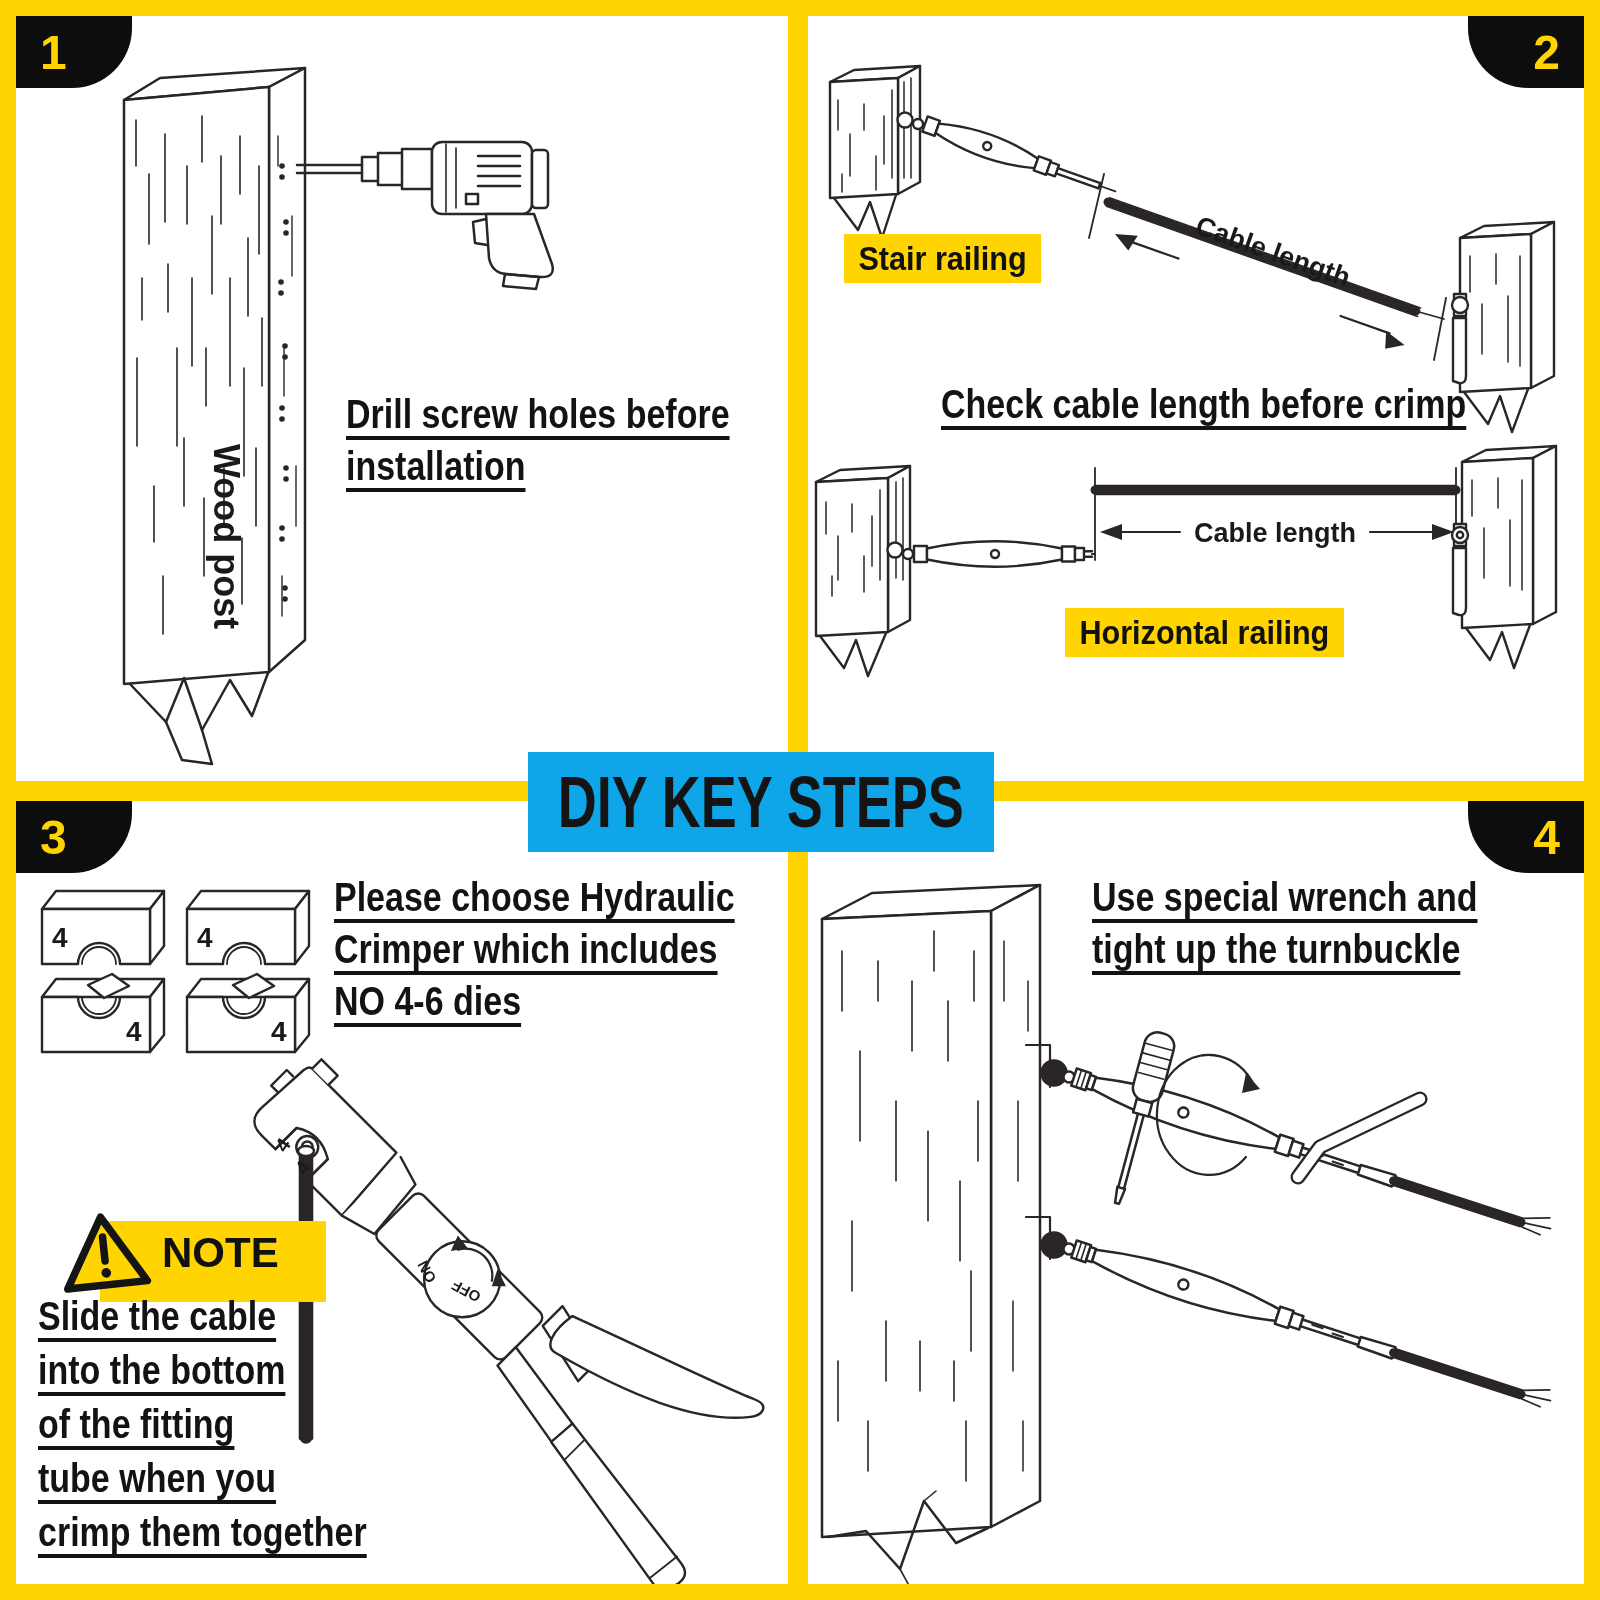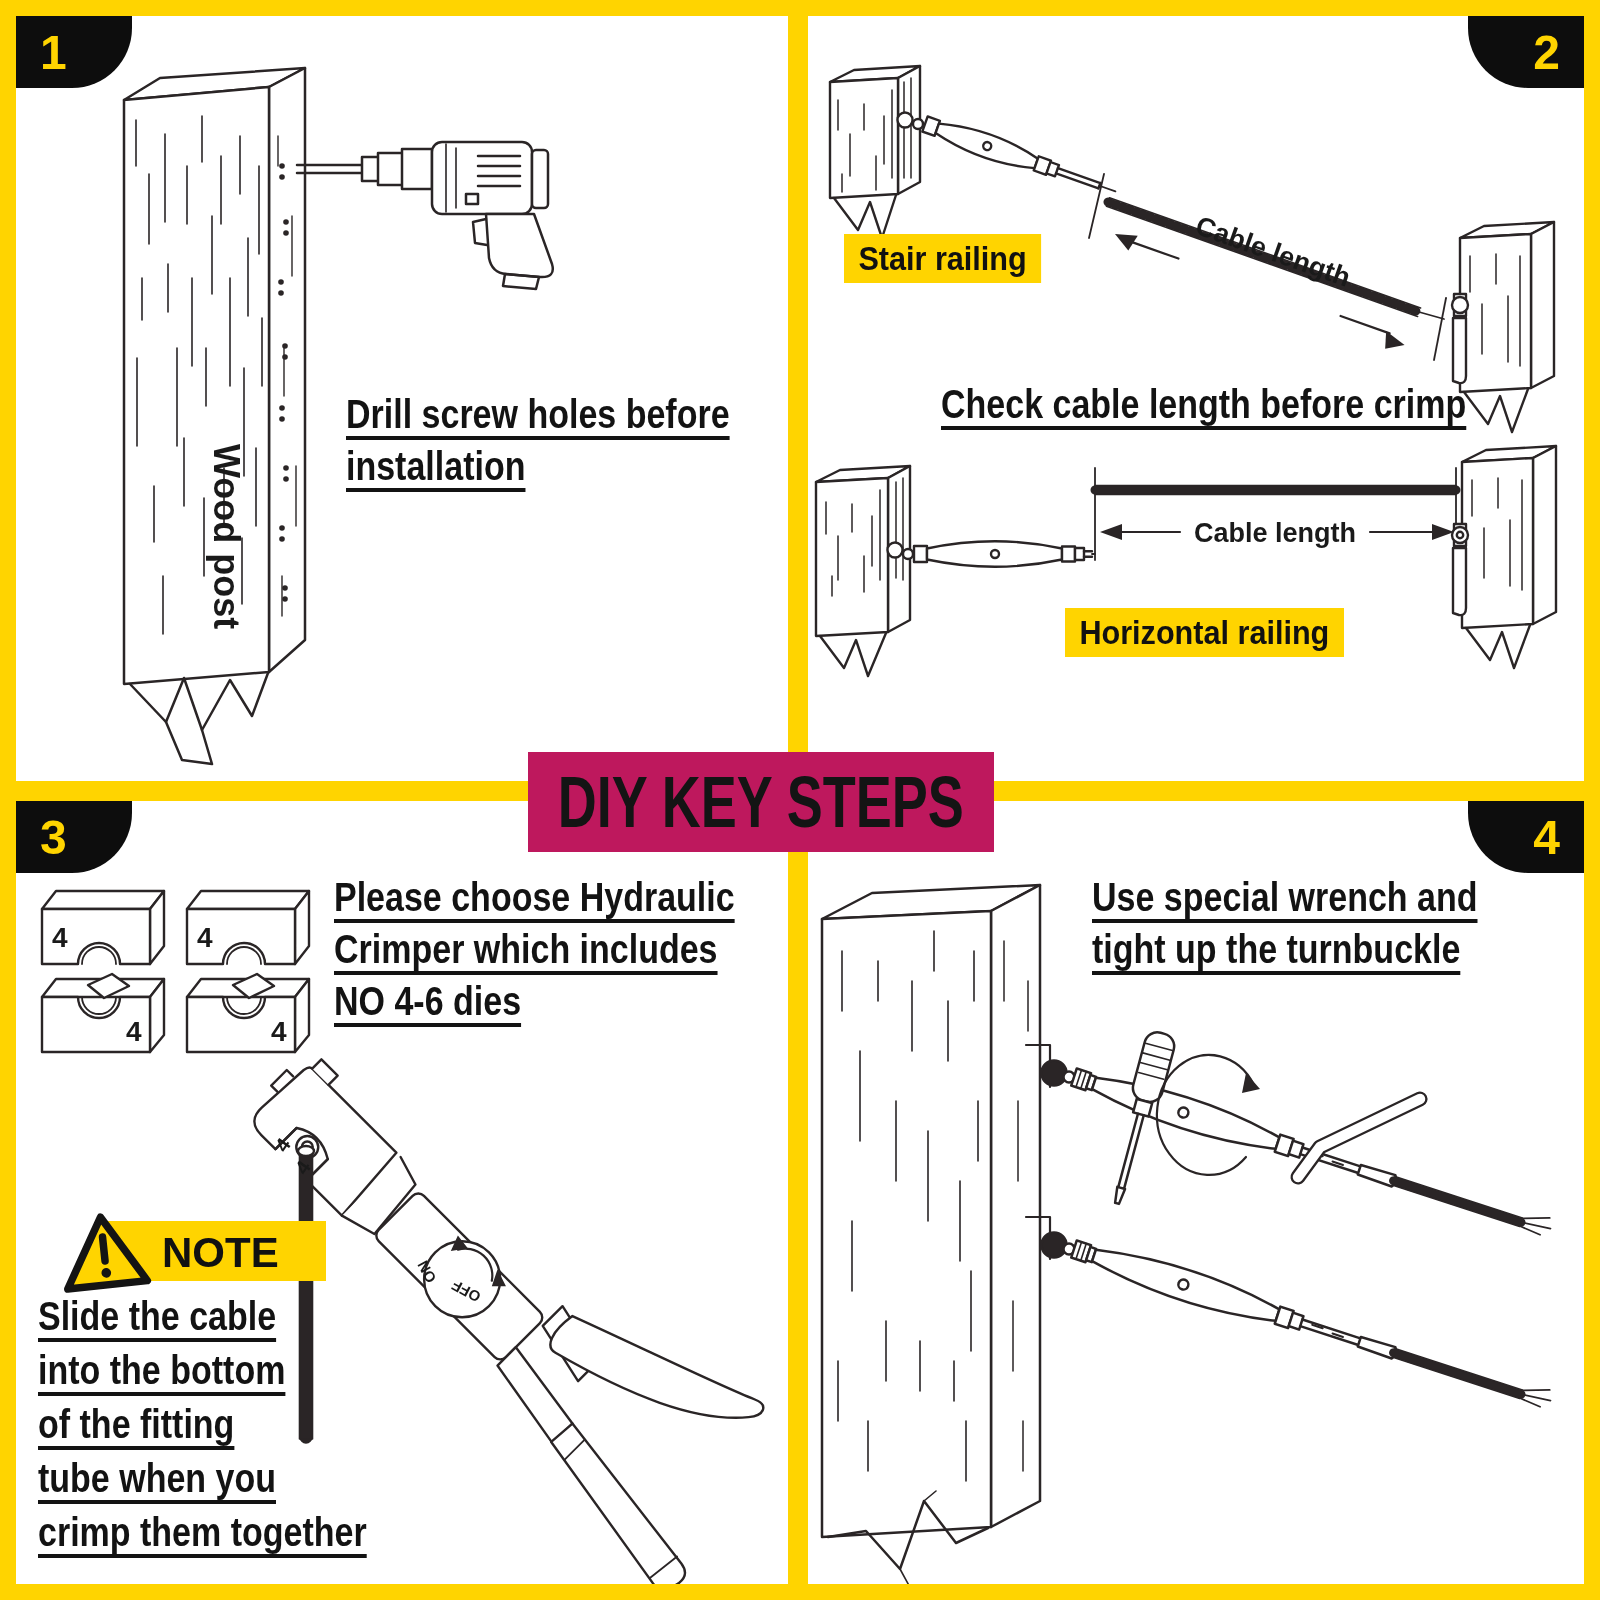--- a/index.html
+++ b/index.html
@@ -28,34 +28,34 @@
   }
   .caption.center{transform-origin:50% 0;}
   .caption .u{display:block;text-decoration:underline;text-decoration-thickness:3.5px;text-underline-offset:8px;}
 
   .hl{
     position:absolute;background:#FFD400;color:#111;font-weight:bold;font-size:34px;
     padding:5px 16px;white-space:nowrap;z-index:2;transform:scaleX(.9);transform-origin:0 0;
   }
 
   .banner{
-    position:absolute;left:528px;top:752px;width:466px;height:100px;background:#be185d;
+    position:absolute;left:528px;top:752px;width:466px;height:100px;background:#0ea5e9;
     display:flex;align-items:center;justify-content:center;z-index:5;text-align:right;
   }
   .banner span{
     font-size:72px;font-weight:bold;color:#141414;letter-spacing:0;
     transform:scaleX(.75);white-space:nowrap;
   }
 
   svg.art{position:absolute;left:0;top:0;z-index:1;}
   svg.tri{position:absolute;z-index:3;}
   .note-label{
     position:absolute;left:84px;top:420px;width:152px;height:52px;background:#FFD400;
     color:#111;font-weight:bold;font-size:42px;display:flex;align-items:center;
-    padding:6px 12px 2px 62px;z-index:2;
+    padding:6px 12px 23px 62px;z-index:2;
   }
 </style>
 </head>
 <body>
 
 <section class="panel" id="panel1">
   <svg class="art" width="772" height="765" viewBox="0 0 772 765">
     <g stroke="#2a2526" stroke-width="2.5" fill="none" stroke-linejoin="round" stroke-linecap="round">
 
       <g>

